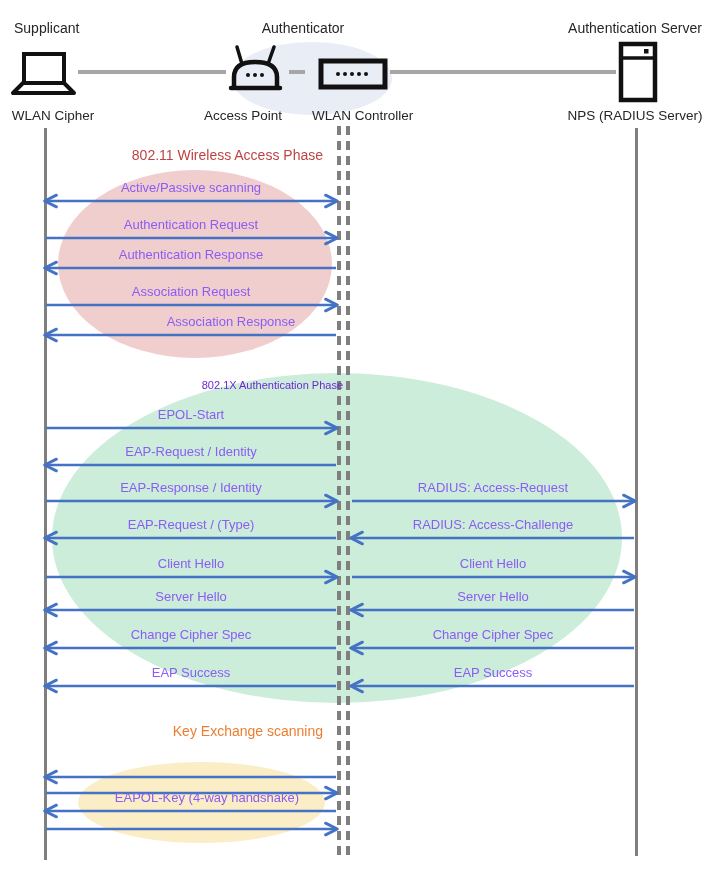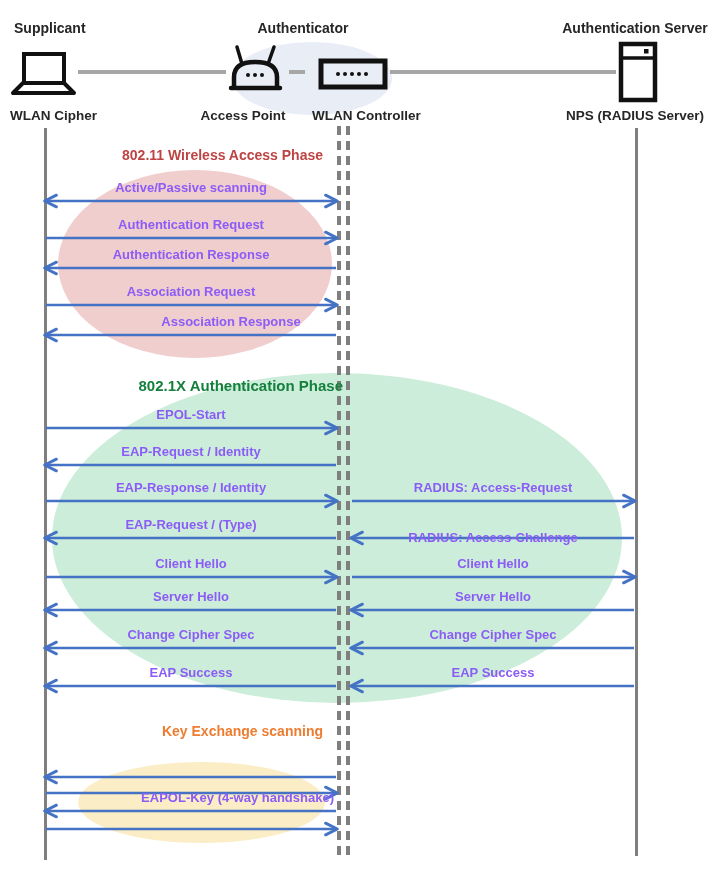--- a/index.html
+++ b/index.html
@@ -1,38 +1,38 @@
 <!DOCTYPE html>
 <html><head>
 <meta charset="utf-8">
 <style>
   html,body{margin:0;padding:0;background:#fff;}
   .canvas{
     position:relative;width:713px;height:875px;background:#ffffff;
-    font-family:"Liberation Sans",sans-serif;overflow:hidden;color:#262626;font-weight:bold;
+    font-family:"Liberation Sans",sans-serif;overflow:hidden;color:#262626;
   }
   .ellipse{position:absolute;border-radius:50%;z-index:1;}
   .el-header{left:232px;top:42px;width:160px;height:73px;background:#E9EDF6;}
   .el-pink{left:58px;top:170px;width:274px;height:188px;background:#F1CECE;}
   .el-green{left:52px;top:373px;width:570px;height:330px;background:#CCEDDA;}
   .el-yellow{left:78px;top:762px;width:247px;height:81px;background:#FBEDC5;}
 
   .lifeline{position:absolute;width:3px;background:#7f7f7f;z-index:2;}
   .lifeline.dashed{width:4px;background:repeating-linear-gradient(to bottom,#7f7f7f 0 9px,transparent 9px 15px);}
 
   .connector{position:absolute;height:4px;background:#a6a6a6;top:70px;z-index:2;}
 
   .role-label{position:absolute;top:20px;font-size:14px;color:#262626;white-space:nowrap;z-index:4;}
   .node-label{position:absolute;top:108px;font-size:13.5px;color:#262626;text-align:center;white-space:nowrap;z-index:4;}
 
   .icon{position:absolute;z-index:3;}
 
   .phase-title{position:absolute;text-align:right;font-size:14px;line-height:19px;z-index:4;white-space:nowrap;}
   .pt-red{left:58px;width:265px;top:146px;color:#BE4343;}
-  .pt-green{left:58px;width:285px;top:376px;font-size:15px;color:#15803d;}
+  .pt-green{left:58px;width:285px;top:376px;font-size:11px;color:#6d28d9;}
   .pt-orange{left:58px;width:265px;top:722px;color:#ED7D31;white-space:normal;}
 
   .msg-label{position:absolute;font-size:13px;color:#8b5cf6;text-align:center;white-space:nowrap;z-index:5;}
   #arrows{position:absolute;left:0;top:0;z-index:4;}
 </style>
 </head>
 <body>
 
 <div class="canvas">
 
@@ -127,25 +127,25 @@
       <div class="msg-label" style="left: 48px; width: 286px; top: 180px;">Active/Passive scanning</div>
       <div class="msg-label" style="left: 48px; width: 286px; top: 217px;">Authentication Request</div>
       <div class="msg-label" style="left: 48px; width: 286px; top: 247px;">Authentication Response</div>
       <div class="msg-label" style="left: 48px; width: 286px; top: 284px;">Association Request</div>
       <div class="msg-label" style="left: 48px; width: 286px; top: 314px; margin-left: 40px;">Association Response</div>
       <div class="msg-label" style="left: 48px; width: 286px; top: 407px;">EPOL-Start</div>
       <div class="msg-label" style="left: 48px; width: 286px; top: 444px;">EAP-Request / Identity</div>
       <div class="msg-label" style="left: 48px; width: 286px; top: 480px;">EAP-Response / Identity</div>
       <div class="msg-label" style="left: 352px; width: 282px; top: 480px;">RADIUS: Access-Request</div>
       <div class="msg-label" style="left: 48px; width: 286px; top: 517px;">EAP-Request / (Type)</div>
-      <div class="msg-label" style="left: 352px; width: 282px; top: 517px; margin-top: 13px;">RADIUS: Access-Challenge</div>
+      <div class="msg-label" style="left: 352px; width: 282px; top: 517px;">RADIUS: Access-Challenge</div>
       <div class="msg-label" style="left: 48px; width: 286px; top: 556px;">Client Hello</div>
       <div class="msg-label" style="left: 352px; width: 282px; top: 556px;">Client Hello</div>
       <div class="msg-label" style="left: 48px; width: 286px; top: 589px;">Server Hello</div>
       <div class="msg-label" style="left: 352px; width: 282px; top: 589px;">Server Hello</div>
       <div class="msg-label" style="left: 48px; width: 286px; top: 627px;">Change Cipher Spec</div>
       <div class="msg-label" style="left: 352px; width: 282px; top: 627px;">Change Cipher Spec</div>
       <div class="msg-label" style="left: 48px; width: 286px; top: 665px;">EAP Success</div>
       <div class="msg-label" style="left: 352px; width: 282px; top: 665px;">EAP Success</div>
-      <div class="msg-label" style="left: 48px; width: 286px; top: 790px; text-align: right;">EAPOL-Key (4-way handshake)</div>
+      <div class="msg-label" style="left: 64px; width: 286px; top: 790px;">EAPOL-Key (4-way handshake)</div>
     </div>
 
 </div>
 
 </body></html>

